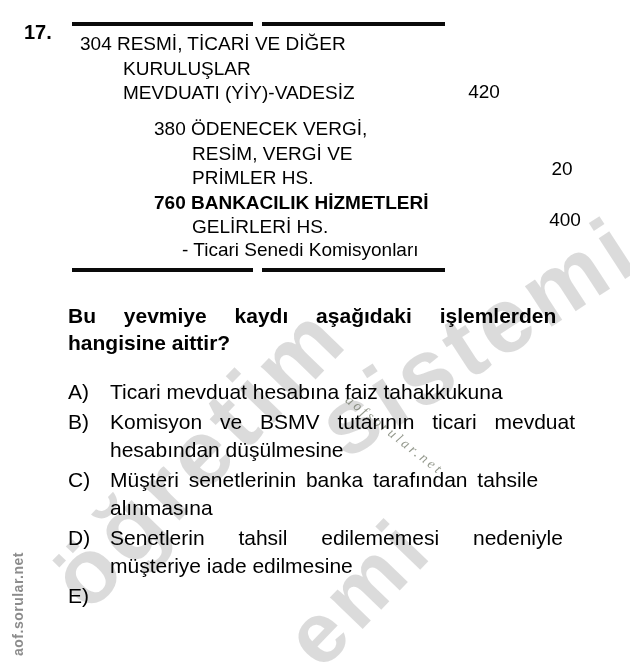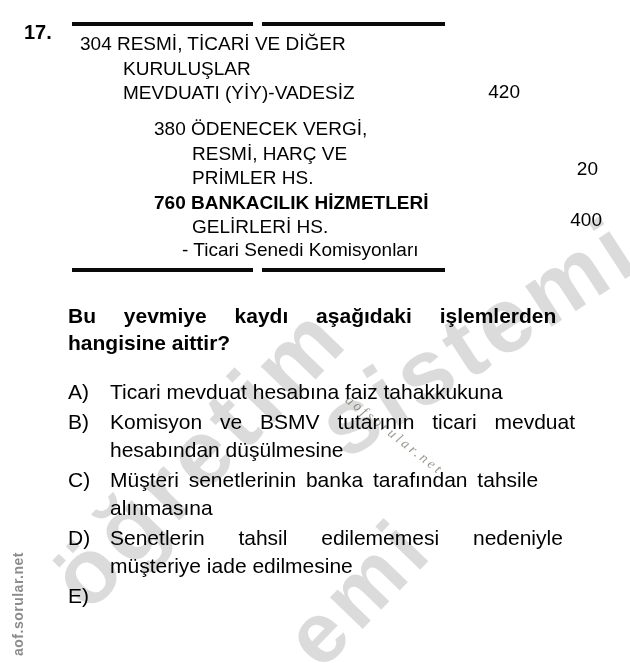--- a/index.html
+++ b/index.html
@@ -53,21 +53,21 @@
   .jrow { position: absolute; font-size: 19px; white-space: nowrap; }
   .jr0 { left: 80px;  top: 33px; }
   .jr1 { left: 123px; top: 58px; }
   .jr2 { left: 123px; top: 82px; }
   .jr3 { left: 154px; top: 118px; }
   .jr4 { left: 192px; top: 143px; }
   .jr5 { left: 192px; top: 167px; }
   .jr6 { left: 154px; top: 192px; font-weight: bold; }
   .jr7 { left: 192px; top: 216px; }
   .jr8 { left: 182px; top: 239px; }
-  .amt { position: absolute; font-size: 19px; text-align: right; }
+  .amt { position: absolute; font-size: 19px; text-align: center; }
   .amt0 { left: 448px; top: 81px;  width: 72px; }
   .amt1 { left: 526px; top: 158px; width: 72px; }
   .amt2 { left: 528px; top: 209px; width: 74px; }
   .qblock { position: absolute; left: 68px; top: 302px; width: 532px; }
   .qline { font-size: 21px; font-weight: bold; line-height: 27px; white-space: nowrap; }
   .qline1 { word-spacing: 22px; }
   .opt { position: absolute; left: 68px; width: 534px; }
   .opt-a { top: 380px; height: 28px; }
   .opt-b { top: 410px; height: 57px; }
   .opt-c { top: 468px; height: 57px; }
@@ -99,21 +99,21 @@
 
     <div class="rule rule-tl"></div>
     <div class="rule rule-tr"></div>
     <div class="rule rule-bl"></div>
     <div class="rule rule-br"></div>
 
     <div class="jrow jr0">304 RESMİ, TİCARİ VE DİĞER</div>
     <div class="jrow jr1">KURULUŞLAR</div>
     <div class="jrow jr2">MEVDUATI (YİY)-VADESİZ</div>
     <div class="jrow jr3">380 ÖDENECEK VERGİ,</div>
-    <div class="jrow jr4">RESMİ, HARÇ VE</div>
+    <div class="jrow jr4">RESİM, VERGİ VE</div>
     <div class="jrow jr5">PRİMLER HS.</div>
     <div class="jrow jr6">760 BANKACILIK HİZMETLERİ</div>
     <div class="jrow jr7">GELİRLERİ HS.</div>
     <div class="jrow jr8">- Ticari Senedi Komisyonları</div>
 
     <div class="amt amt0">420</div>
     <div class="amt amt1">20</div>
     <div class="amt amt2">400</div>
 
     <div class="qblock">

